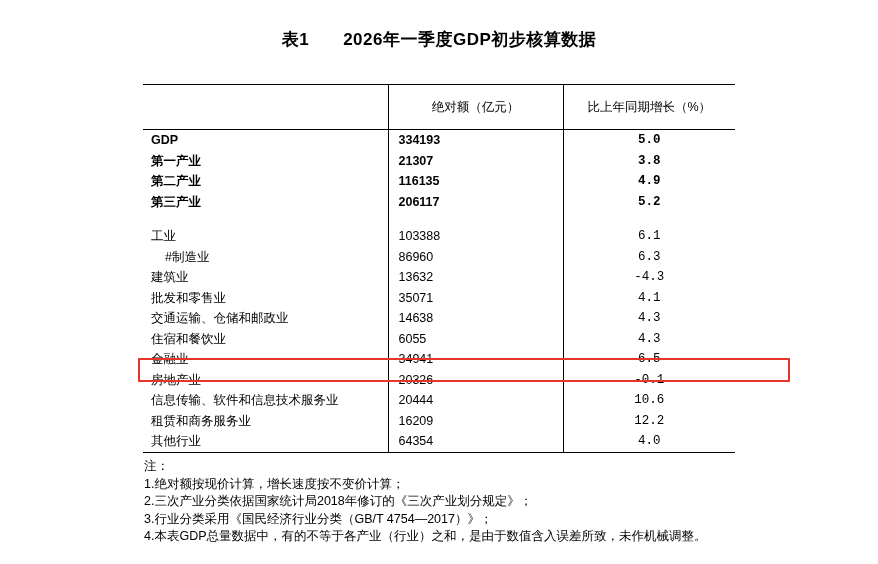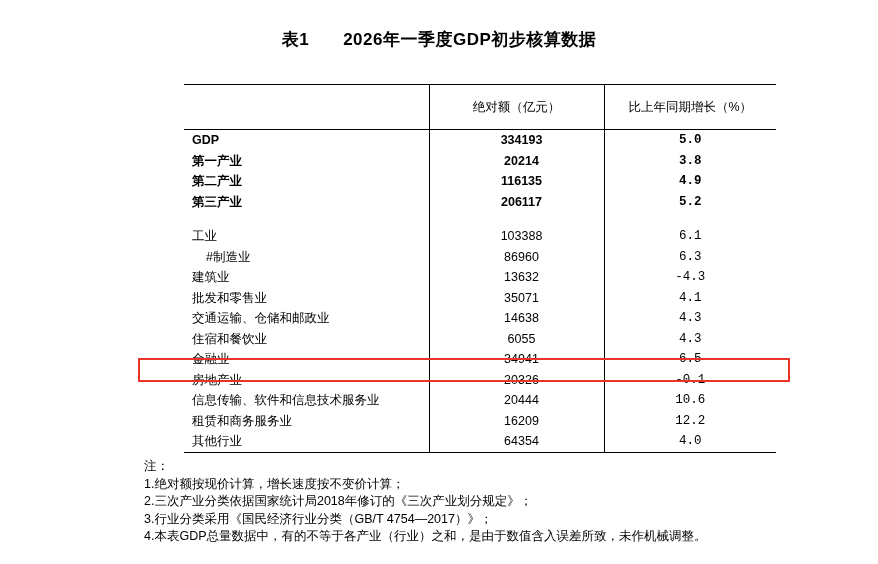--- a/index.html
+++ b/index.html
@@ -38,21 +38,20 @@
   .table-wrap {
     position: absolute;
     left: 143px;
     top: 84px;
     width: 592px;
   }
   table.gdp {
     border-collapse: collapse;
     width: 592px;
     table-layout: fixed;
-    margin-left: 41px;
   }
   table.gdp col.c1 { width: 245px; }
   table.gdp col.c2 { width: 175px; }
   table.gdp col.c3 { width: 172px; }
 
   table.gdp td, table.gdp th {
     padding: 0;
     font-size: 12.5px;
     font-weight: normal;
     vertical-align: middle;
@@ -75,21 +74,21 @@
     line-height: 20.5px;
   }
   .body-row td.c1cell {
     border-right: 1px solid #000;
     padding-left: 8px;
     text-align: left;
     white-space: nowrap;
   }
   .body-row td.c2cell {
     border-right: 1px solid #000;
-    text-align: center;
+    text-align: left;
     padding-left: 10px;
   }
   .body-row td.c3cell {
     text-align: center;
     font-family: Liberation Mono, monospace;
   }
   .body-row.bold td {
     font-weight: bold;
   }
   .body-row.indent td.c1cell {
@@ -151,21 +150,21 @@
           <td class="c3cell">比上年同期增长（%）</td>
         </tr>
 
         <tr class="body-row bold">
           <td class="c1cell">GDP</td>
           <td class="c2cell">334193</td>
           <td class="c3cell">5.0</td>
         </tr>
         <tr class="body-row bold">
           <td class="c1cell">第一产业</td>
-          <td class="c2cell">20214</td>
+          <td class="c2cell">21307</td>
           <td class="c3cell">3.8</td>
         </tr>
         <tr class="body-row bold">
           <td class="c1cell">第二产业</td>
           <td class="c2cell">116135</td>
           <td class="c3cell">4.9</td>
         </tr>
         <tr class="body-row bold">
           <td class="c1cell">第三产业</td>
           <td class="c2cell">206117</td>

